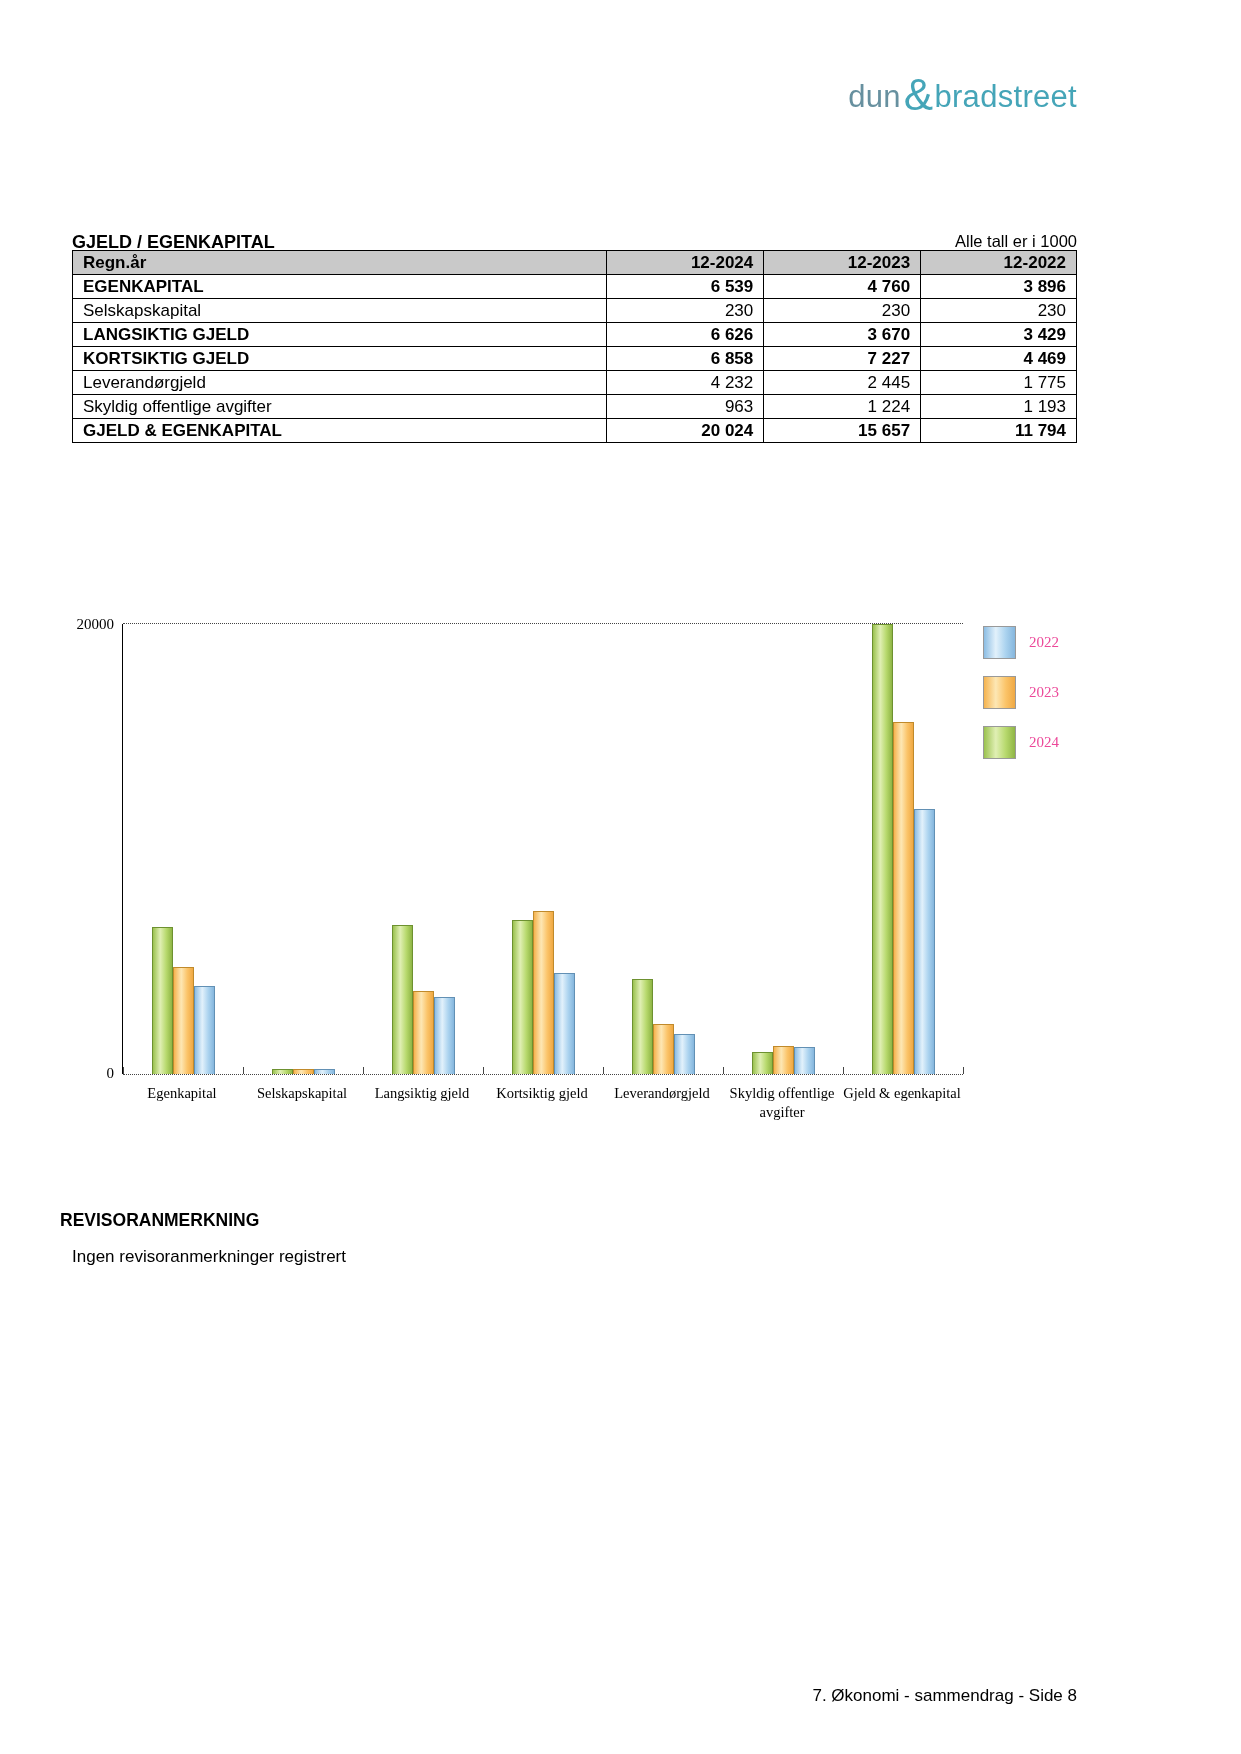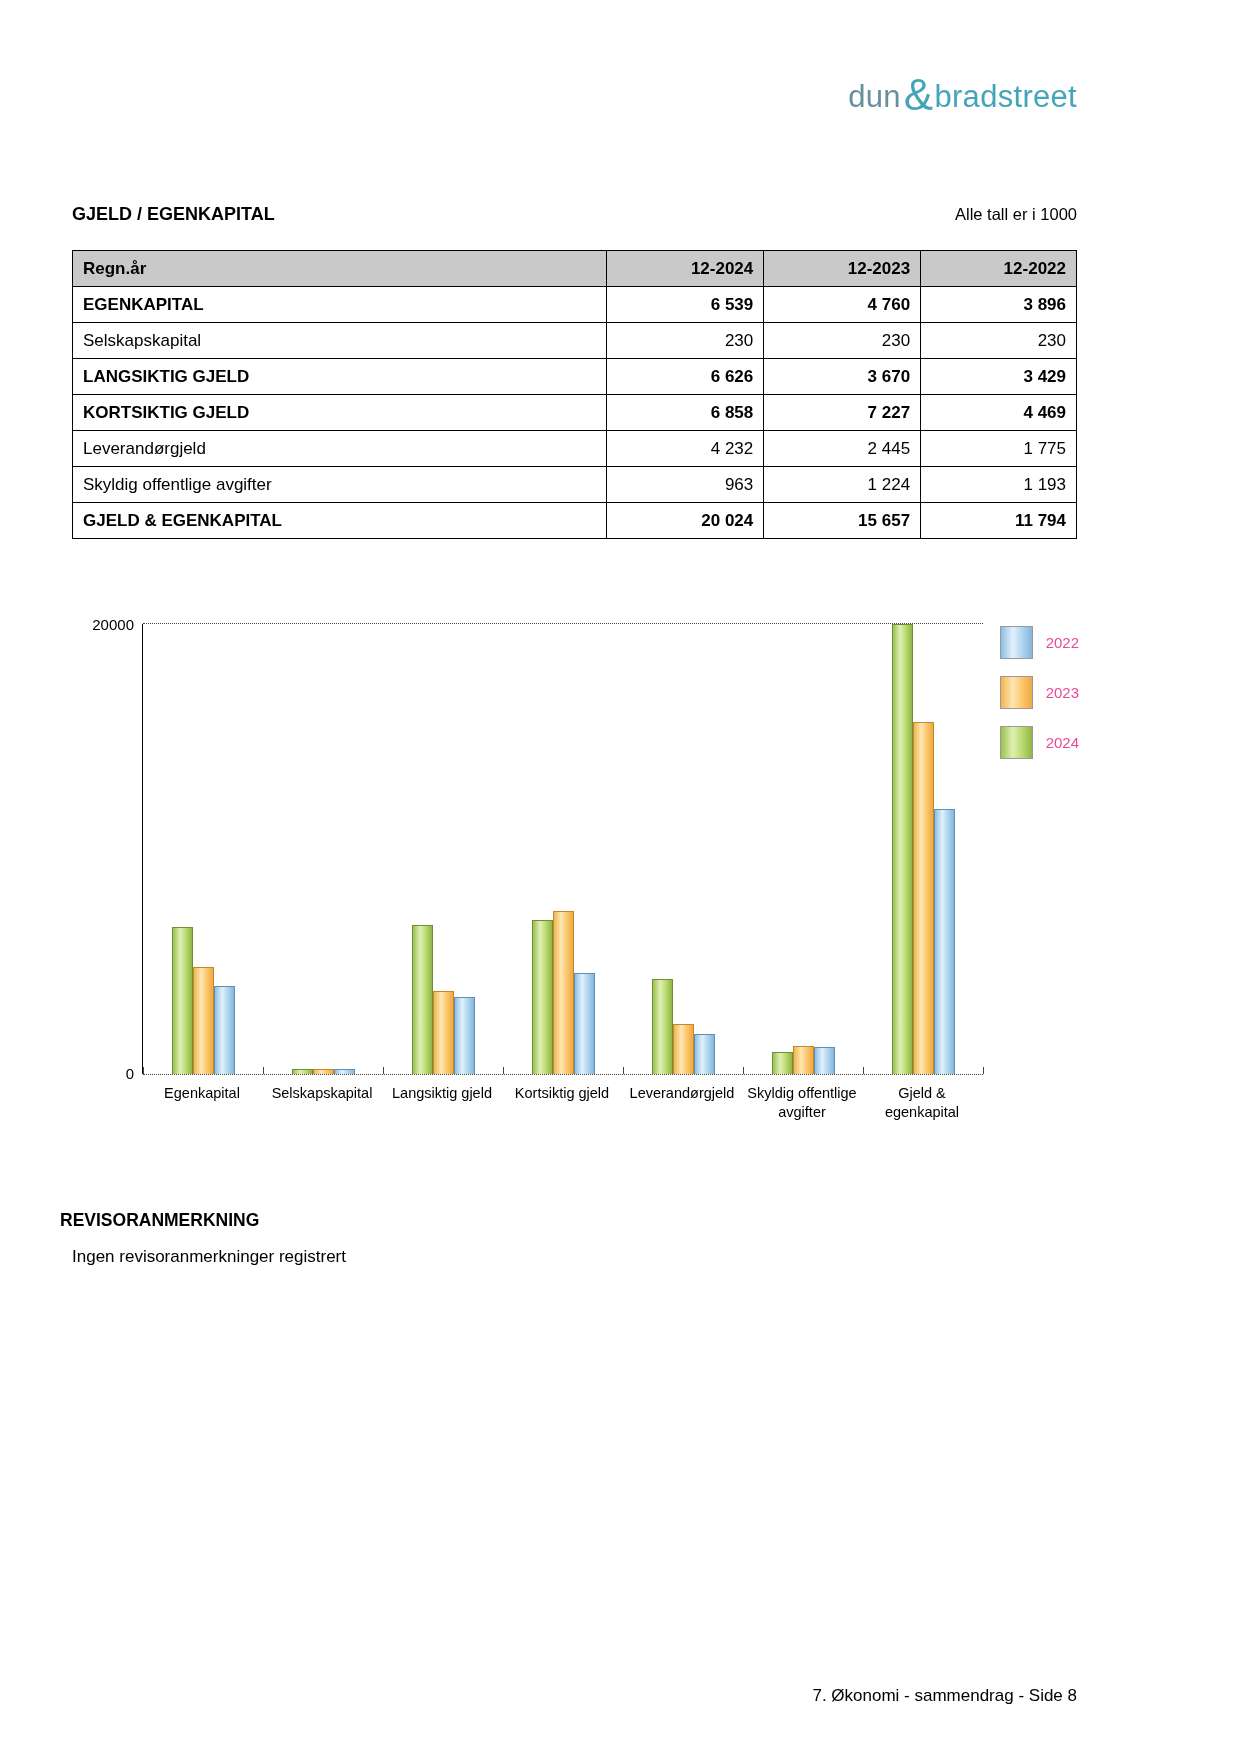--- a/index.html
+++ b/index.html
@@ -22,50 +22,50 @@
   .logo .dun { color:#67909f; }
   .logo .amp {
     color:#45a5b8; font-size:44px; line-height:0.8;
     position:relative; top:3px; margin:0 1px 0 3px;
     font-weight:400;
   }
   .logo .bradstreet { color:#45a5b8; }
 
   
   .header-row {
-    position:absolute; top:204px; left:72px; width:1005px;
-    display:flex; justify-content:space-between; align-items:center;
+    position:absolute; top:232px; left:72px; width:1005px;
+    display:flex; justify-content:space-between; align-items:flex-start;
   }
   .section-title { font-size:18px; font-weight:bold; }
   .unit-note { font-size:16.5px; }
 
   
   table.fin {
     position:absolute; top:250px; left:72px; width:1005px;
     border-collapse:collapse;
     font-size:17px;
     border:1.5px solid #000;
   }
   table.fin td, table.fin th {
     border:1px solid #000;
-    padding:7px 10px;
+    padding:1px 10px;
     height:21px;
     vertical-align:middle;
   }
   table.fin th { text-align:left; font-weight:bold; background:#c9c9c9; }
   table.fin th.num, table.fin td.num { text-align:right; }
   table.fin col.c-label { width:535px; }
   table.fin col.c-v1 { width:157px; }
   table.fin col.c-v2 { width:157px; }
   table.fin col.c-v3 { width:156px; }
   table.fin tr.bold-row td { font-weight:bold; }
 
   
   .chart {
-    position:absolute; top:608px; left:84px; width:1005px; height:560px;
+    position:absolute; top:608px; left:64px; width:1005px; height:560px;font-family:Liberation Serif, serif;
   }
   .plot {
     position:absolute; left:58px; top:16px; width:840px; height:450px;
     border-left:1px solid #000;
   }
   .gridline-top {
     position:absolute; left:0; top:-1px; width:100%; height:0;
     border-top:1px dotted #444;
   }
   .baseline {

